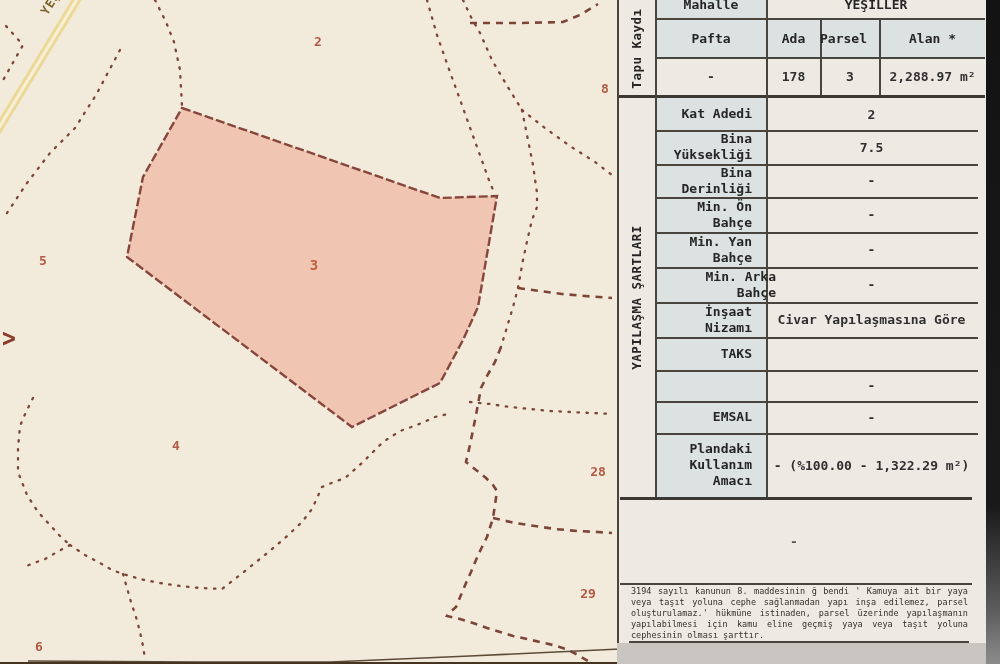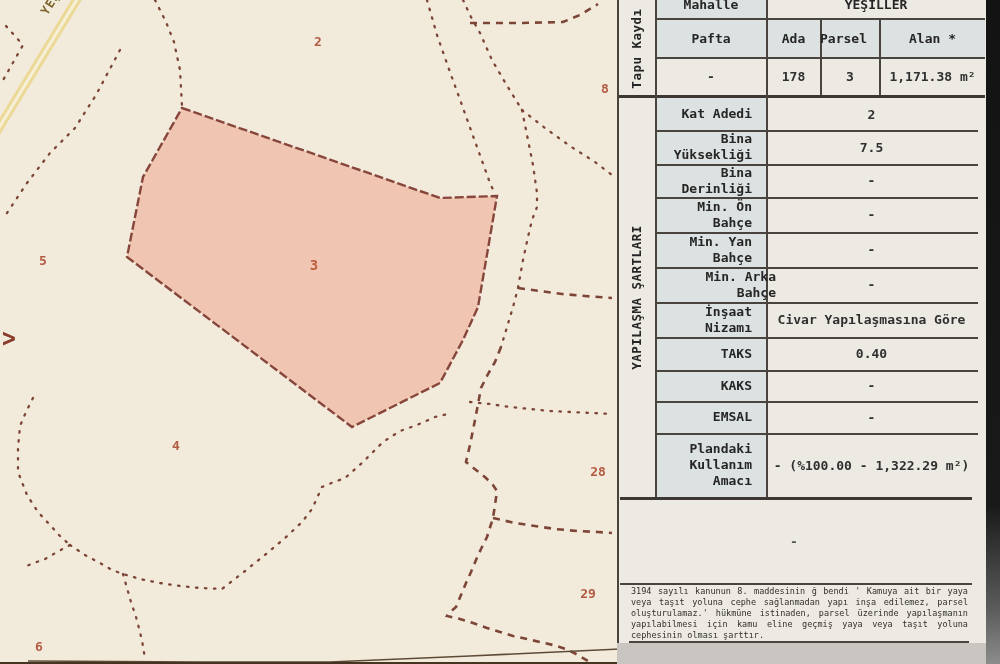--- a/index.html
+++ b/index.html
@@ -146,50 +146,48 @@
     <div class="hcell cliptop" style="left:150px;top:0;width:218px;height:18px">
         <span>YEŞİLLER</span>
       </div>
     <div class="hcell" style="left:150px;top:19px;width:53px;height:38px">Ada</div>
     <div class="hcell" style="left:204px;top:19px;width:45px;height:38px">Parsel</div>
     <div class="hcell" style="left:263px;top:19px;width:105px;height:38px">Alan *</div>
 
     <div class="vcell" style="left:39px;top:58px;width:110px;height:37px">-</div>
     <div class="vcell" style="left:150px;top:58px;width:53px;height:37px">178</div>
     <div class="vcell" style="left:204px;top:58px;width:58px;height:37px">3</div>
-    <div class="vcell" style="left:263px;top:58px;width:105px;height:37px">1,171.38 m²</div>
+    <div class="vcell" style="left:263px;top:58px;width:105px;height:37px">2,288.97 m²</div>
 
     <div class="lcell" style="left:39px;top:98px;width:112px;height:32px">Kat Adedi</div>
     <div class="lcell" style="left:39px;top:130px;width:112px;height:34px">Bina
 Yüksekliği</div>
     <div class="lcell" style="left:39px;top:164px;width:112px;height:33px">Bina
 Derinliği</div>
     <div class="lcell" style="left:39px;top:197px;width:112px;height:35px">Min. Ön
 Bahçe</div>
     <div class="lcell" style="left:39px;top:232px;width:112px;height:35px">Min. Yan
 Bahçe</div>
     <div class="lcell" style="left:39px;top:267px;width:136px;height:35px">Min. Arka
 Bahçe</div>
     <div class="lcell" style="left:39px;top:302px;width:112px;height:35px">İnşaat
 Nizamı</div>
     <div class="lcell" style="left:39px;top:337px;width:112px;height:33px">TAKS</div>
-    <div class="lcell" style="left:39px;top:370px;width:112px;height:31px">KAKS</div>
     <div class="lcell" style="left:39px;top:401px;width:112px;height:32px">EMSAL</div>
     <div class="lcell" style="left:39px;top:433px;width:112px;height:64px">Plandaki
 Kullanım
 Amacı</div>
 
     <div class="vcell" style="left:151px;top:98px;width:207px;height:32px">2</div>
     <div class="vcell" style="left:151px;top:130px;width:207px;height:34px">7.5</div>
     <div class="vcell" style="left:151px;top:164px;width:207px;height:33px">-</div>
     <div class="vcell" style="left:151px;top:197px;width:207px;height:35px">-</div>
     <div class="vcell" style="left:151px;top:232px;width:207px;height:35px">-</div>
     <div class="vcell" style="left:151px;top:267px;width:207px;height:35px">-</div>
     <div class="vcell" style="left:151px;top:302px;width:207px;height:35px">Civar Yapılaşmasına Göre</div>
-    <div class="vcell" style="left:151px;top:337px;width:207px;height:33px">0.40</div>
     <div class="vcell" style="left:151px;top:370px;width:207px;height:31px">-</div>
     <div class="vcell" style="left:151px;top:401px;width:207px;height:32px">-</div>
     <div class="vcell" style="left:151px;top:433px;width:207px;height:64px">- (%100.00 - 1,322.29 m²)</div>
   </div>
 
   <div id="empty-dash">-</div>
 
   <div id="note">3194 sayılı kanunun 8. maddesinin ğ bendi ' Kamuya ait bir yaya veya taşıt yoluna cephe sağlanmadan yapı inşa edilemez, parsel oluşturulamaz.' hükmüne istinaden, parsel üzerinde yapılaşmanın yapılabilmesi için kamu eline geçmiş yaya veya taşıt yoluna cephesinin olması şarttır.</div>
 
   <div id="black-strip"></div>

